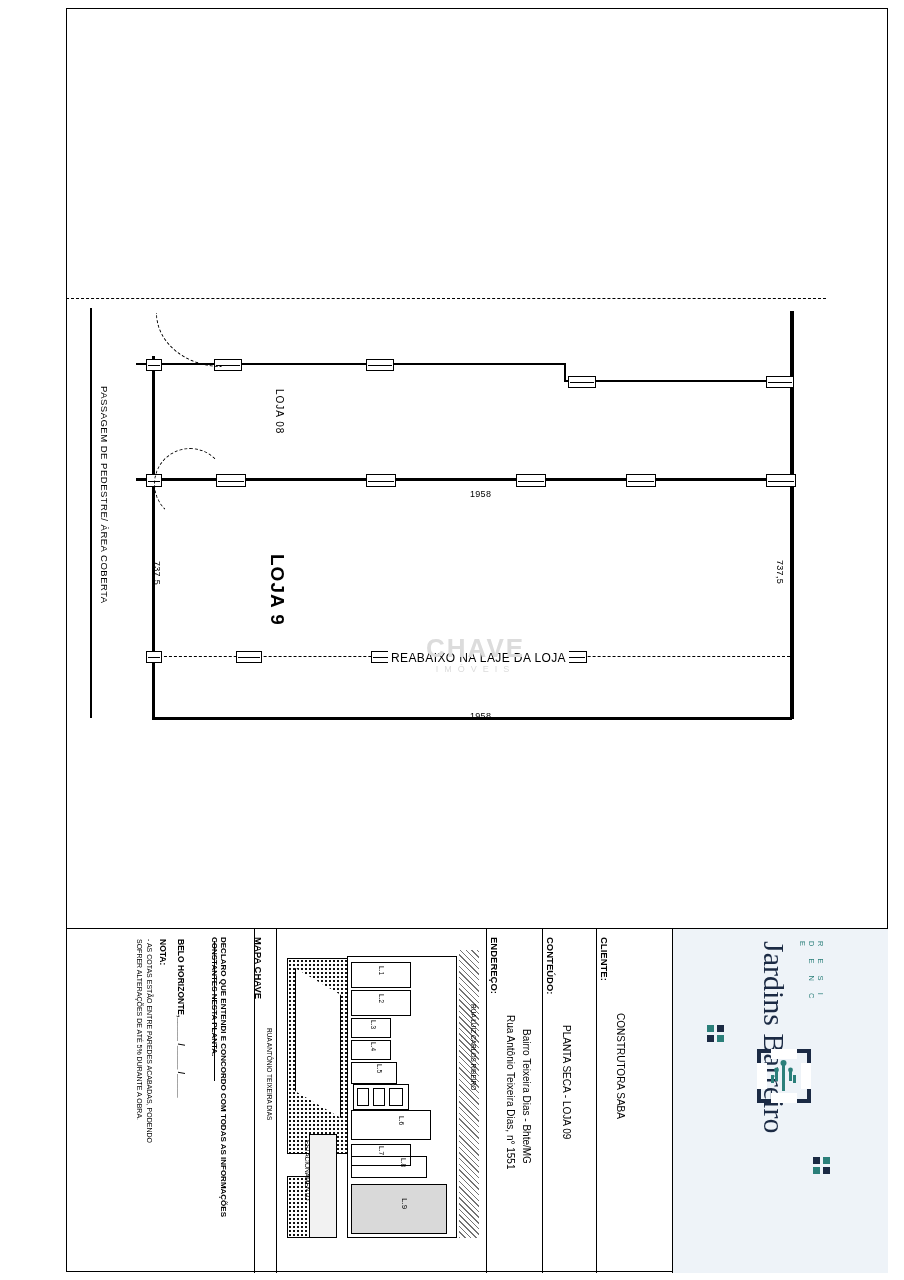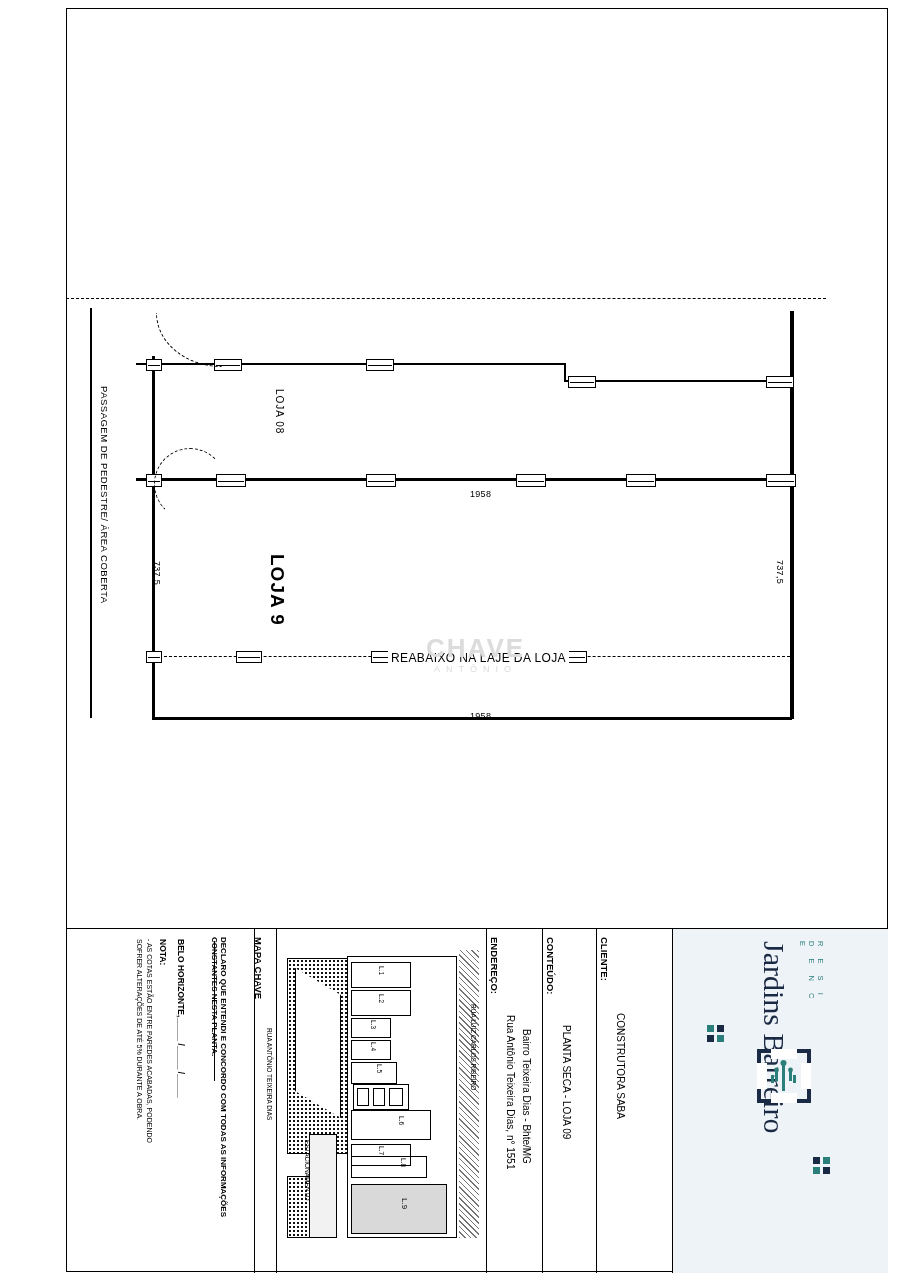--- a/index.html
+++ b/index.html
@@ -115,21 +115,21 @@
     <div class="rot rot90 dimtxt" style="left:96px;top:553px;">737,5</div>
     <div class="rot rot90 dimtxt" style="left:719px;top:552px;">737,5</div>
 
     <div class="rot rot90 loja9" style="left:222px;top:546px;">LOJA 9</div>
     <div class="rot rot90 loja8" style="left:219px;top:381px;">LOJA 08</div>
 
     <div class="reabaixo" style="left:322px;top:643px;">REABAIXO NA LAJE DA LOJA</div>
 
     <div class="watermark">
       <span>CHAVE</span>
-      <small>ANTÔNIO</small>
+      <small>IMÓVEIS</small>
     </div>
   </div>
 
   <div class="titleblock">
 
     <div class="tbcol" style="left:188px;width:0;"></div>
     <div class="tbcol" style="left:210px;width:0;"></div>
     <div class="tbcol" style="left:420px;width:0;"></div>
     <div class="tbcol" style="left:476px;width:0;"></div>
     <div class="tbcol" style="left:530px;width:0;"></div>

